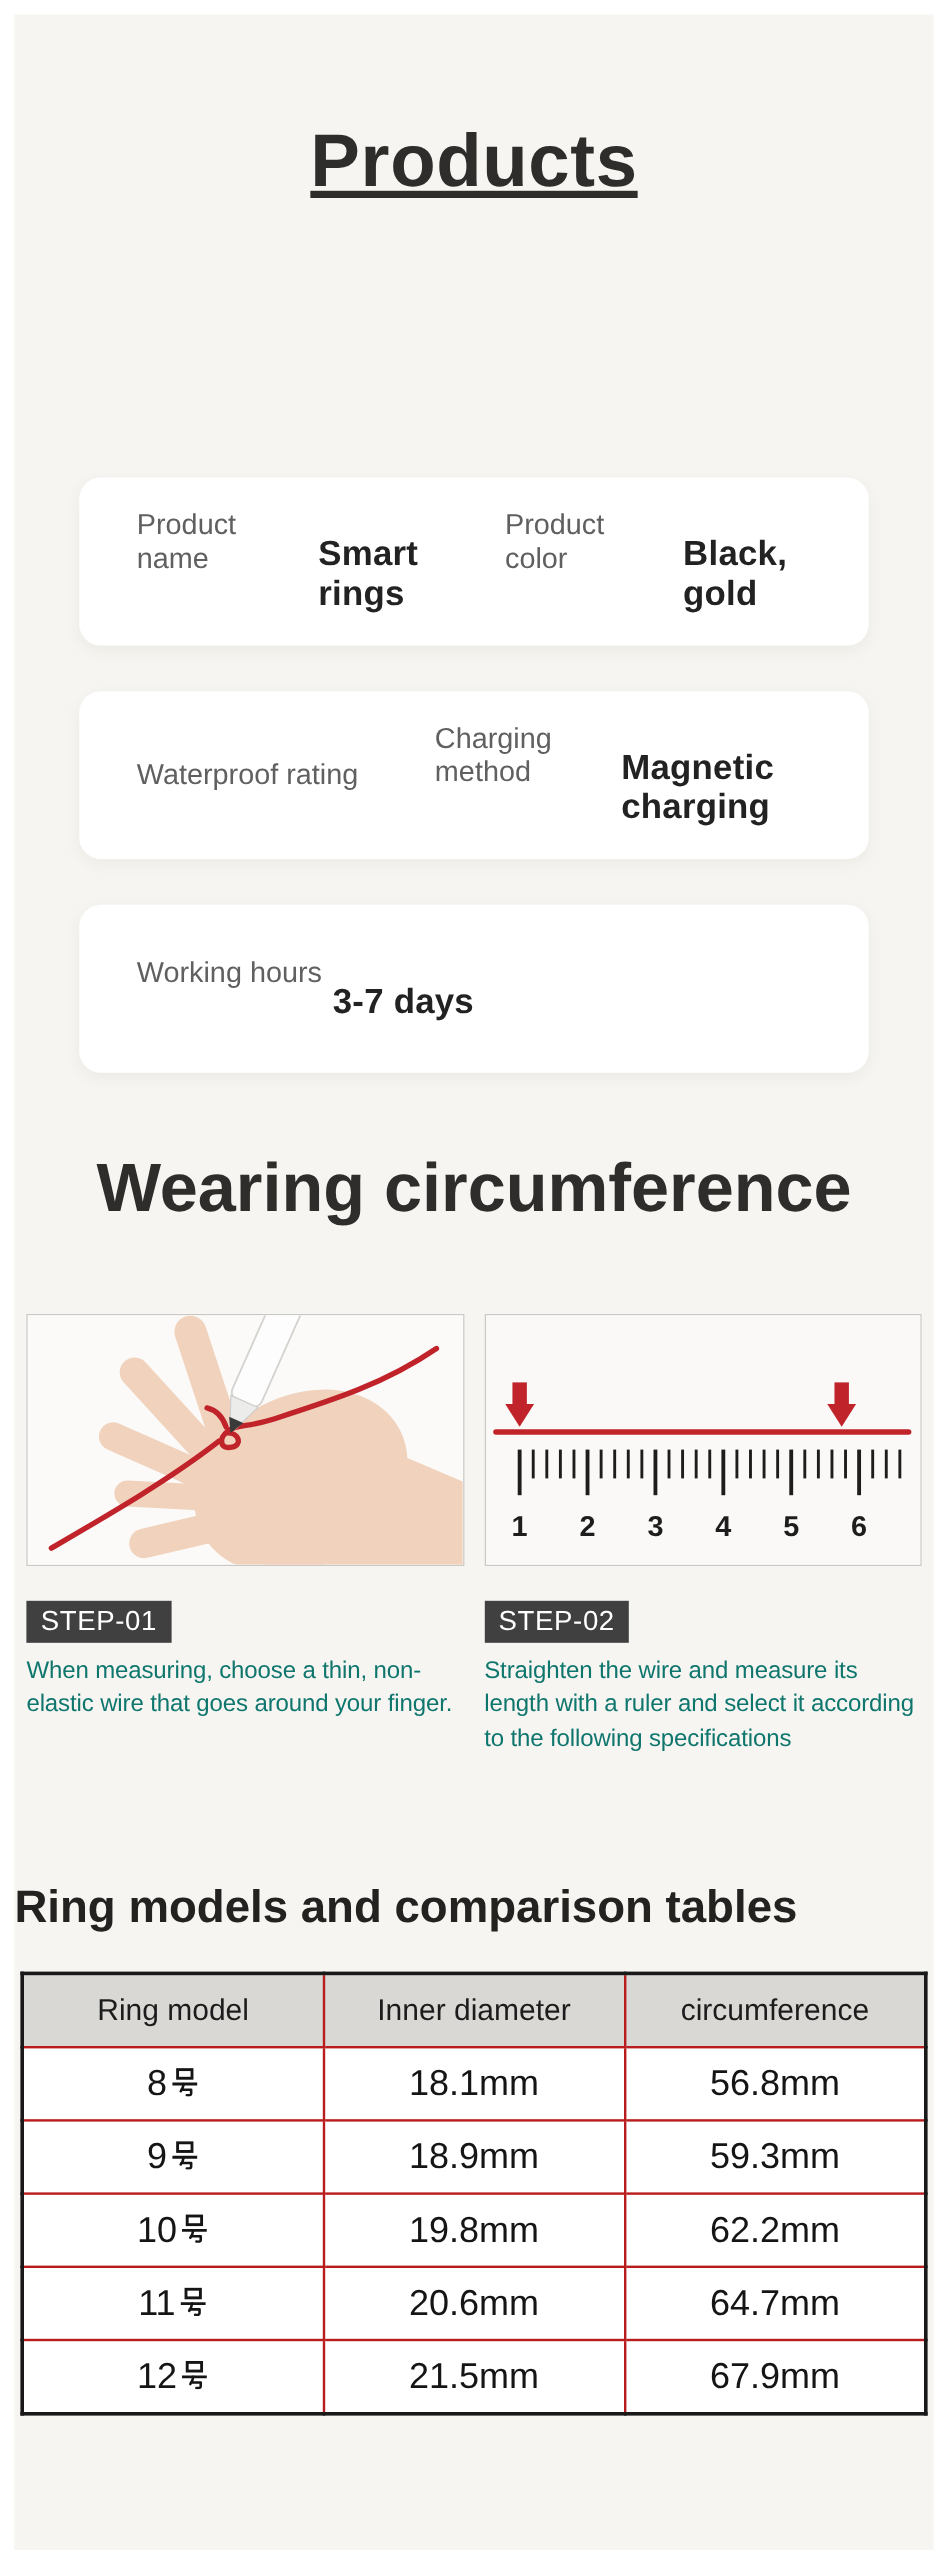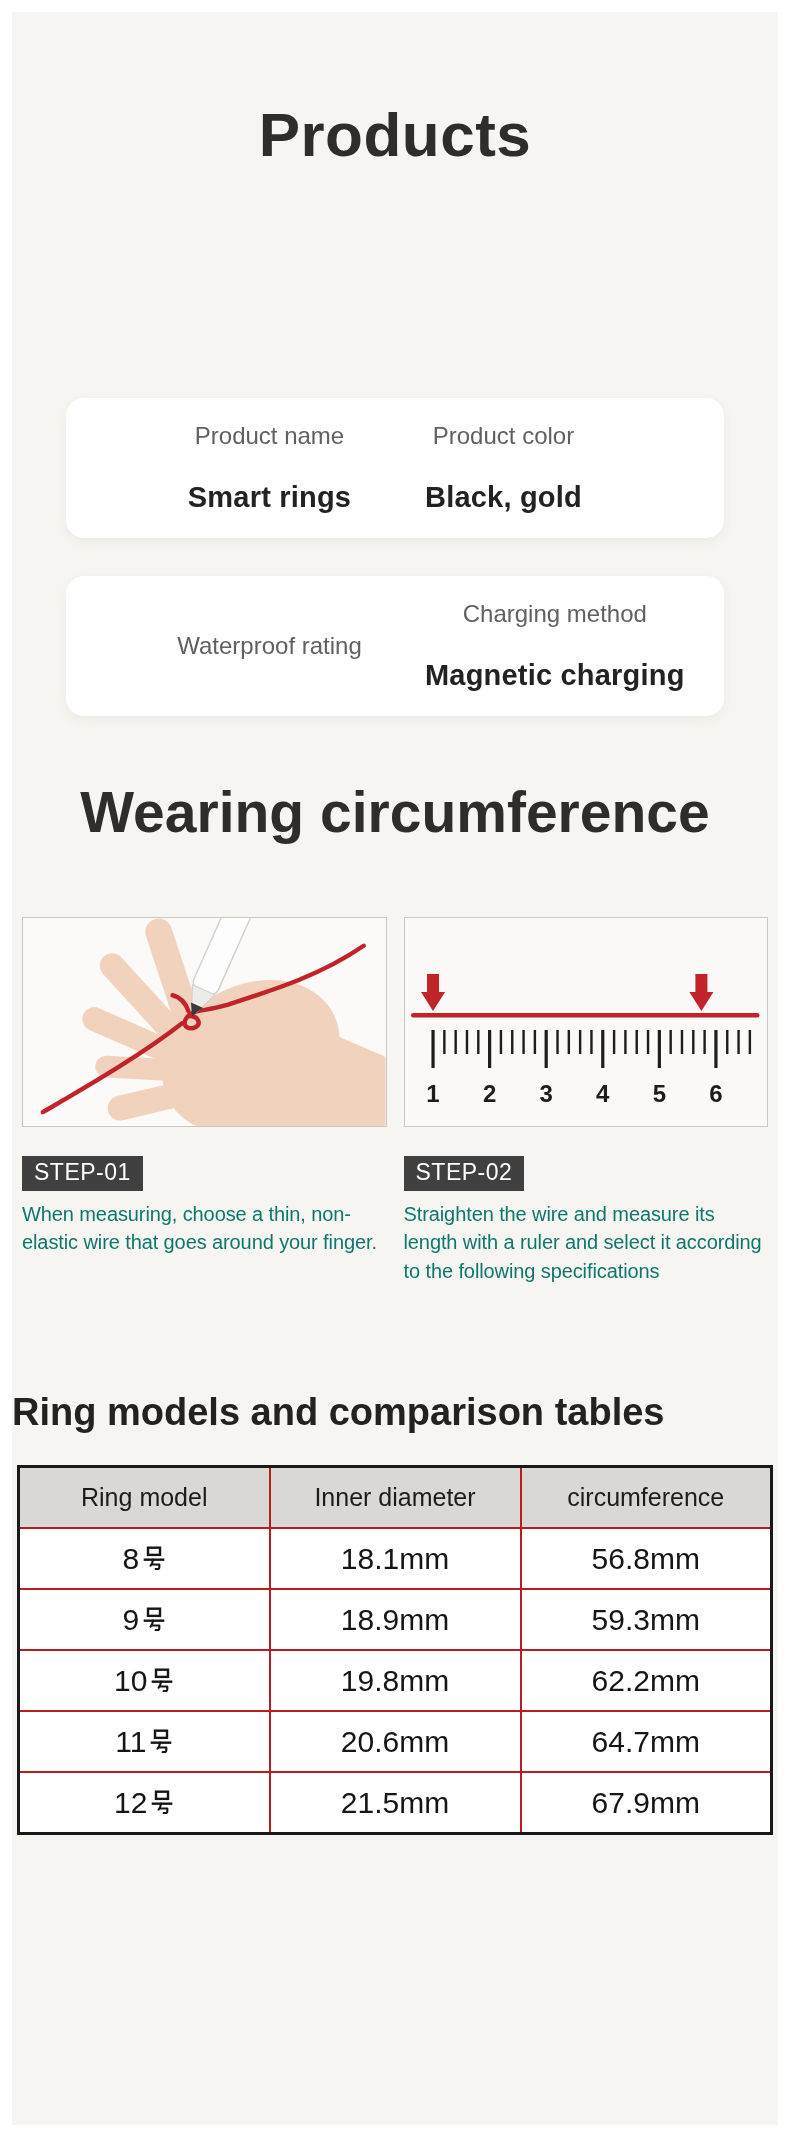--- a/index.html
+++ b/index.html
@@ -4,29 +4,29 @@
 <style>
   html,body{margin:0;padding:0;background:#ffffff;}
   .page{
     box-sizing:border-box;width:790px;height:2137px;
     border:12px solid #ffffff;background:#f6f5f1;
     font-family:"Liberation Sans","DejaVu Sans",sans-serif;color:#232323;
     overflow:hidden;position:relative;
   }
   .products-title{
     margin:86px 0 0;text-align:center;
-    font-size:62px;font-weight:700;color:#2e2d2b;letter-spacing:.5px;line-height:1.2;
+    font-size:62px;font-weight:700;color:#2e2d2b;letter-spacing:.5px;line-height:1.2;text-decoration:underline;
   }
   .cards{margin-top:226px;}
   .card{
     width:658px;height:140px;margin:0 auto 38px;background:#ffffff;border-radius:18px;
     box-shadow:0 4px 12px rgba(70,62,55,.06);
     display:flex;align-items:center;padding-left:48px;box-sizing:border-box;
   }
-  .field{display:flex;flex-direction:column;gap:9px;align-items:center;}
+  .field{display:flex;flex-direction:row;gap:9px;}
   .field.first{width:311px;}
   .field-label{font-size:24px;color:#606060;}
   .field-value{font-size:29px;font-weight:700;color:#222222;letter-spacing:.2px;margin-top:22px;}
   .wearing-title{
     margin:62px 0 0;text-align:center;
     font-size:57px;font-weight:700;color:#2e2d2b;line-height:1.2;
   }
   .steps-images{display:flex;gap:17px;padding:0 10px;margin-top:70px;}
   .step-image{
     flex:1;height:210px;background:#fcfbf9;border:1px solid #c9c8c5;box-sizing:border-box;overflow:hidden;
@@ -74,20 +74,26 @@
         <span class="field-value">Black,  gold</span>
       </div>
     </div>
     <div class="card">
       <div class="field first">
         <span class="field-label">Waterproof rating</span>
       </div>
       <div class="field">
         <span class="field-label">Charging method</span>
         <span class="field-value">Magnetic charging</span>
+      </div>
+    </div>
+    <div class="card">
+      <div class="field first">
+        <span class="field-label">Working hours</span>
+        <span class="field-value">3-7 days</span>
       </div>
     </div>
   </div>
 
   <h2 class="wearing-title">Wearing circumference</h2>
 
   <div class="steps-images">
 
     <div class="step-image">
       <svg viewBox="0 0 366 210" preserveAspectRatio="none">

